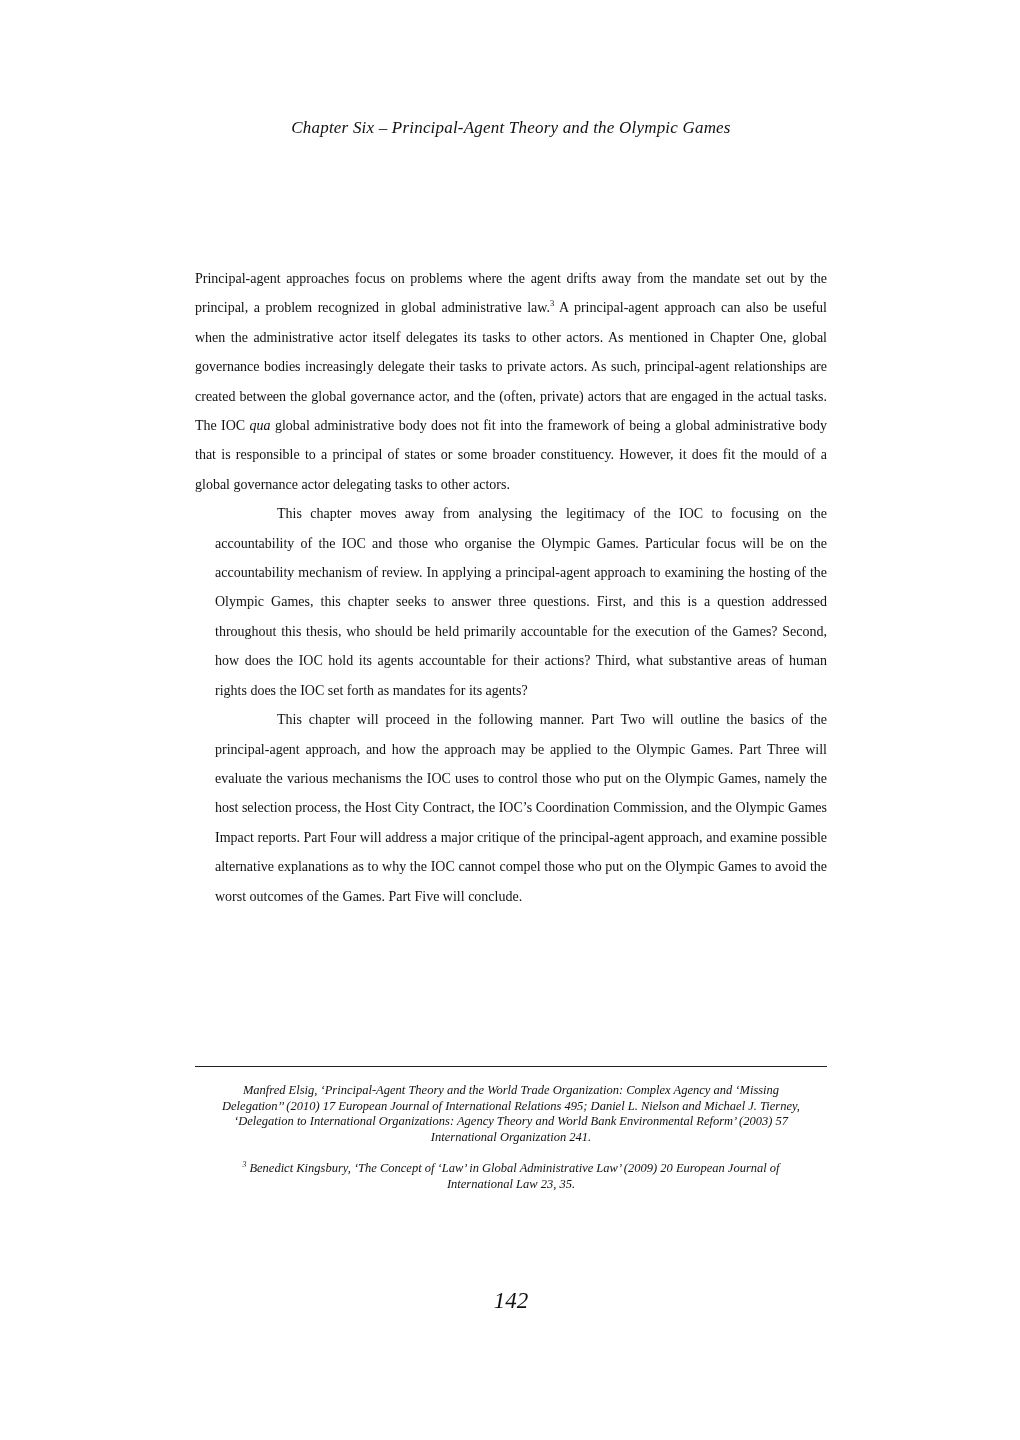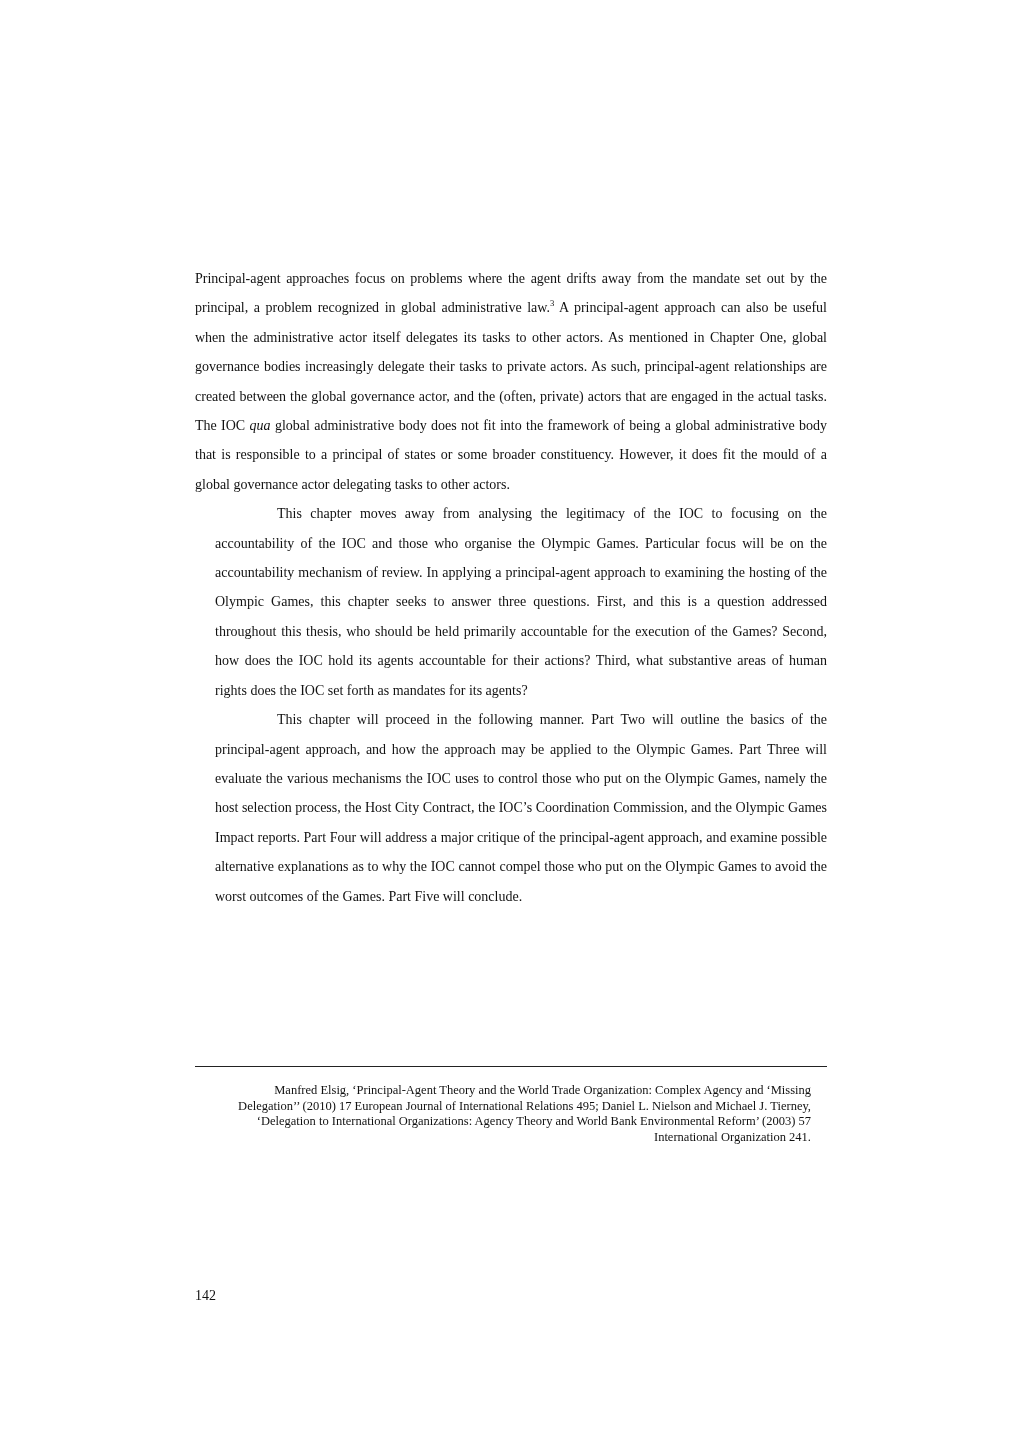--- a/index.html
+++ b/index.html
@@ -52,39 +52,44 @@
   .footnote-rule {
     width: 632px;
     border: none;
     border-top: 1px solid #222222;
     margin: 0 0 6px 0;
   }
   .footnote-area p {
     margin: 16px;
     font-size: 12.5px;
     line-height: 15.6px;
-    text-align: right;
+    text-align: center;
+    font-style: italic;
   }
   .page-number {
     top: 1288px;
-    font-size: 14px;
+    text-align: center;
+    font-size: 23px;
+    font-style: italic;
   }
 </style>
 </head>
 <body>
 
 <div class="page">
 
+  <div class="content-col chapter-header">Chapter Six – Principal-Agent Theory and the Olympic Games</div>
 
   <div class="content-col body-text">
     <p><span>Principal-agent approaches focus on problems where the agent drifts away from the mandate set out by the principal, a problem recognized in global administrative law.</span><sup class="fn-ref">3</sup><span> A principal-agent approach can also be useful when the administrative actor itself delegates its tasks to other actors. As mentioned in Chapter One, global governance bodies increasingly delegate their tasks to private actors. As such, principal-agent relationships are created between the global governance actor, and the (often, private) actors that are engaged in the actual tasks. The IOC </span><em>qua</em><span> global administrative body does not fit into the framework of being a global administrative body that is responsible to a principal of states or some broader constituency. However, it does fit the mould of a global governance actor delegating tasks to other actors.</span></p>
     <p class="indent">This chapter moves away from analysing the legitimacy of the IOC to focusing on the accountability of the IOC and those who organise the Olympic Games. Particular focus will be on the accountability mechanism of review. In applying a principal-agent approach to examining the hosting of the Olympic Games, this chapter seeks to answer three questions. First, and this is a question addressed throughout this thesis, who should be held primarily accountable for the execution of the Games? Second, how does the IOC hold its agents accountable for their actions? Third, what substantive areas of human rights does the IOC set forth as mandates for its agents?</p>
     <p class="indent">This chapter will proceed in the following manner. Part Two will outline the basics of the principal-agent approach, and how the approach may be applied to the Olympic Games. Part Three will evaluate the various mechanisms the IOC uses to control those who put on the Olympic Games, namely the host selection process, the Host City Contract, the IOC’s Coordination Commission, and the Olympic Games Impact reports. Part Four will address a major critique of the principal-agent approach, and examine possible alternative explanations as to why the IOC cannot compel those who put on the Olympic Games to avoid the worst outcomes of the Games. Part Five will conclude.</p>
   </div>
 
   <div class="content-col footnote-area">
     <hr class="footnote-rule">
     <p>Manfred Elsig, ‘Principal-Agent Theory and the World Trade Organization: Complex Agency and ‘Missing Delegation’’ (2010) 17 European Journal of International Relations 495; Daniel L. Nielson and Michael J. Tierney, ‘Delegation to International Organizations: Agency Theory and World Bank Environmental Reform’ (2003) 57 International Organization 241.</p>
+    <p><sup class="fn-ref">3</sup><span> Benedict Kingsbury, ‘The Concept of ‘Law’ in Global Administrative Law’ (2009) 20 European Journal of International Law 23, 35.</span></p>
   </div>
 
   <div class="content-col page-number">142</div>
 
 </div>
 
 </body></html>

